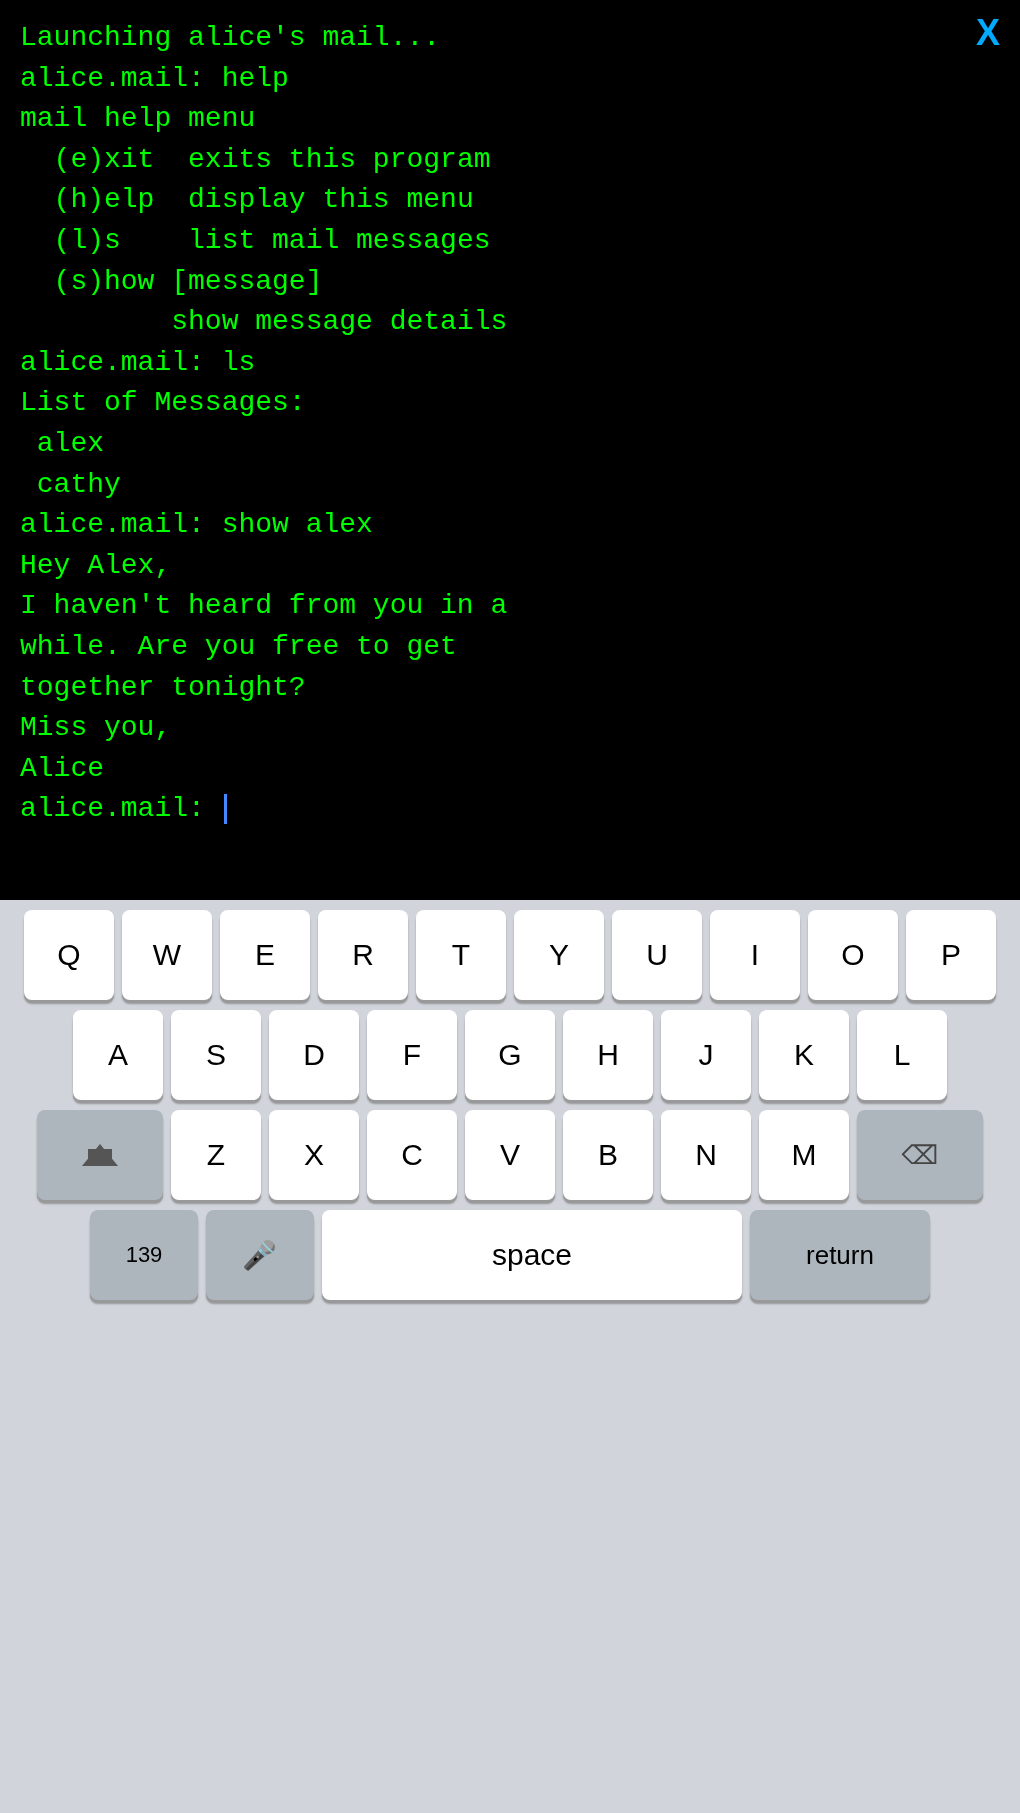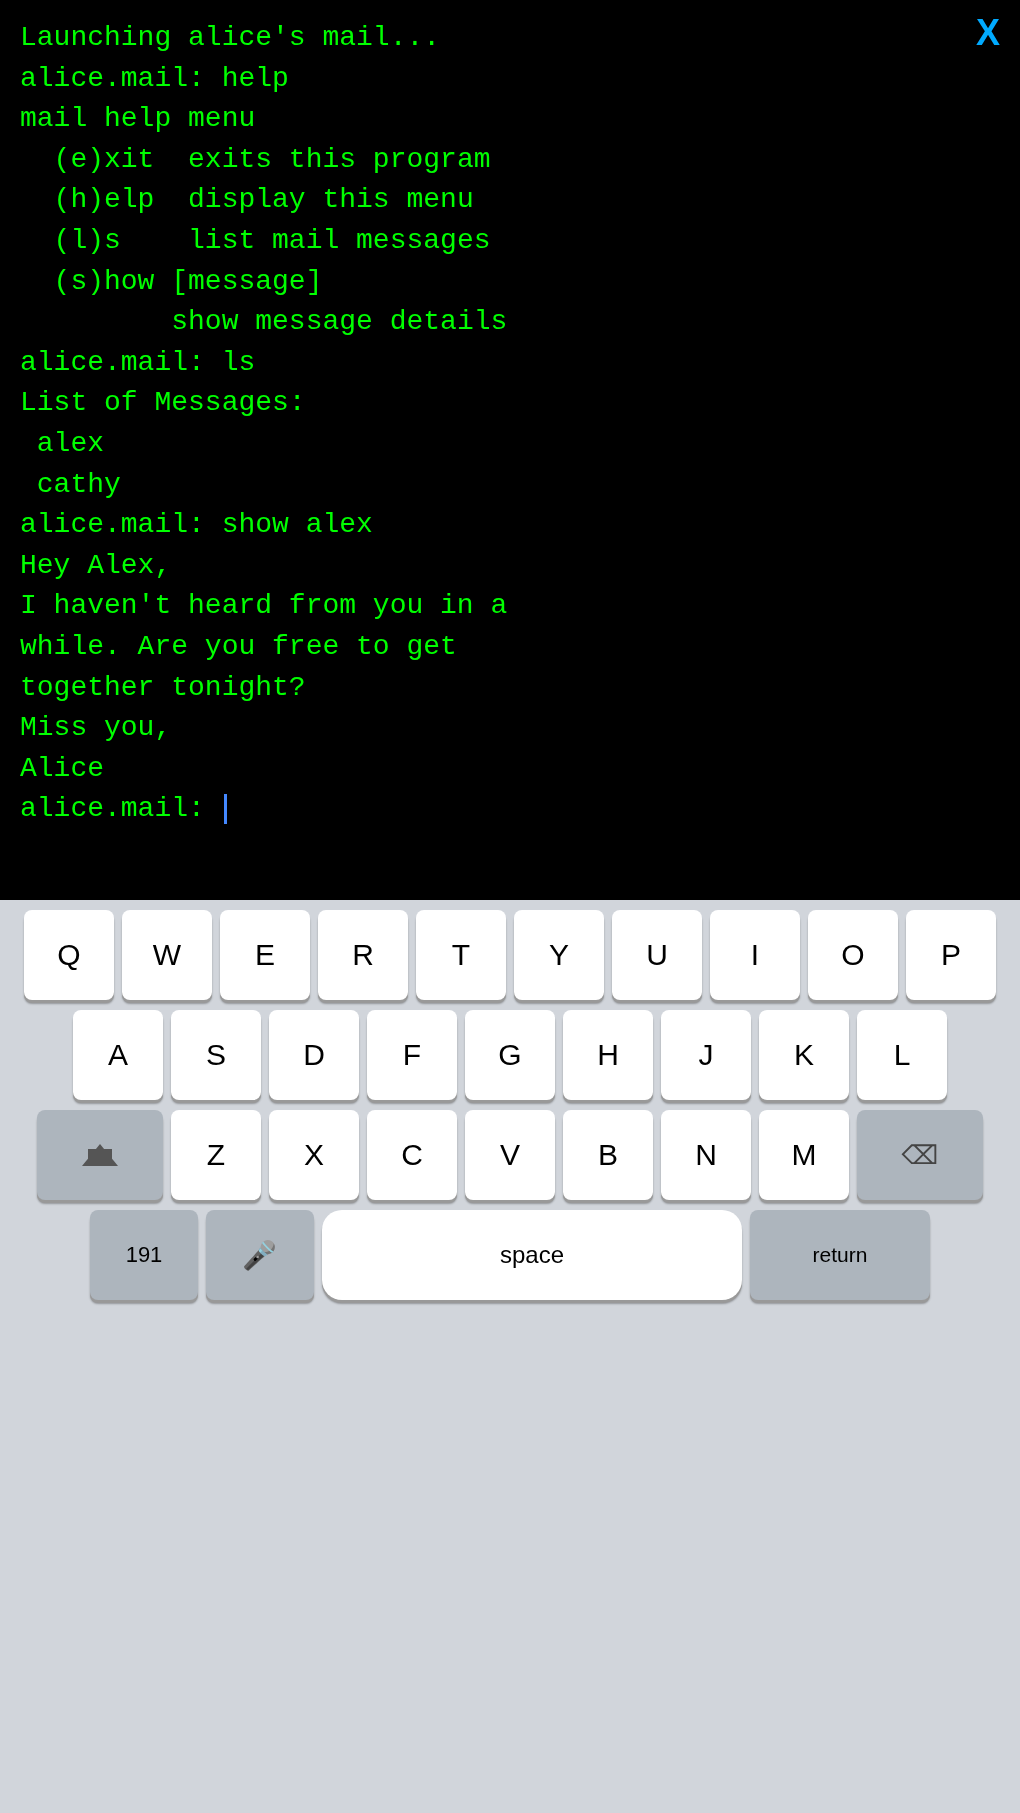--- a/index.html
+++ b/index.html
@@ -109,29 +109,28 @@
     }
 
     .key-mic {
       flex: 1.2;
       max-width: 108px;
     }
 
     .key-space {
       flex: 4;
       max-width: 420px;
-      font-size: 24px;
+      font-size: 30px;
       background: #fff;
-      border-radius: 20px;
     }
 
     .key-return {
       flex: 2;
       max-width: 180px;
-      font-size: 21px;
+      font-size: 26px;
       background: #adb5bd;
     }
 
     .shift-arrow {
       width: 0;
       height: 0;
       border-left: 18px solid transparent;
       border-right: 18px solid transparent;
       border-bottom: 22px solid #555;
       position: relative;
@@ -216,21 +215,21 @@
       </div>
     </div>
     <div id="row3" style="display:contents;"><div class="key">Z</div><div class="key">X</div><div class="key">C</div><div class="key">V</div><div class="key">B</div><div class="key">N</div><div class="key">M</div></div>
 
     <div class="key key-special key-backspace">
       <span class="backspace-icon">⌫</span>
     </div>
   </div>
   <div class="key-row">
     <div class="key key-special key-123">
-      <span>191</span>
+      <span>139</span>
     </div>
     <div class="key key-special key-mic">
       <span class="mic-icon">🎤</span>
     </div>
     <div class="key key-space">
       <span>space</span>
     </div>
     <div class="key key-return key-special">
       <span>return</span>
     </div>

